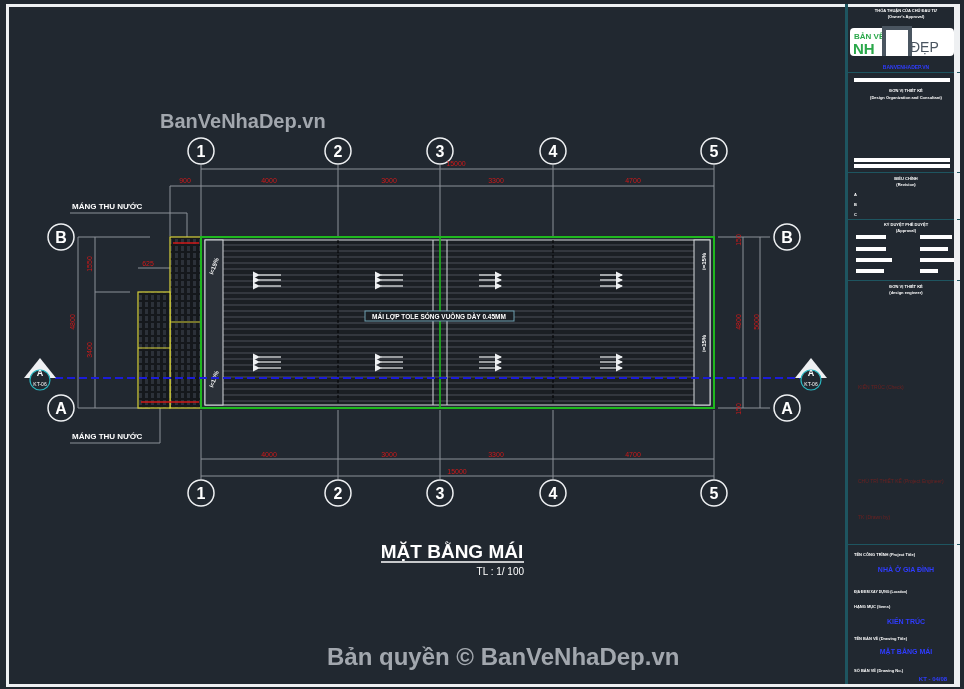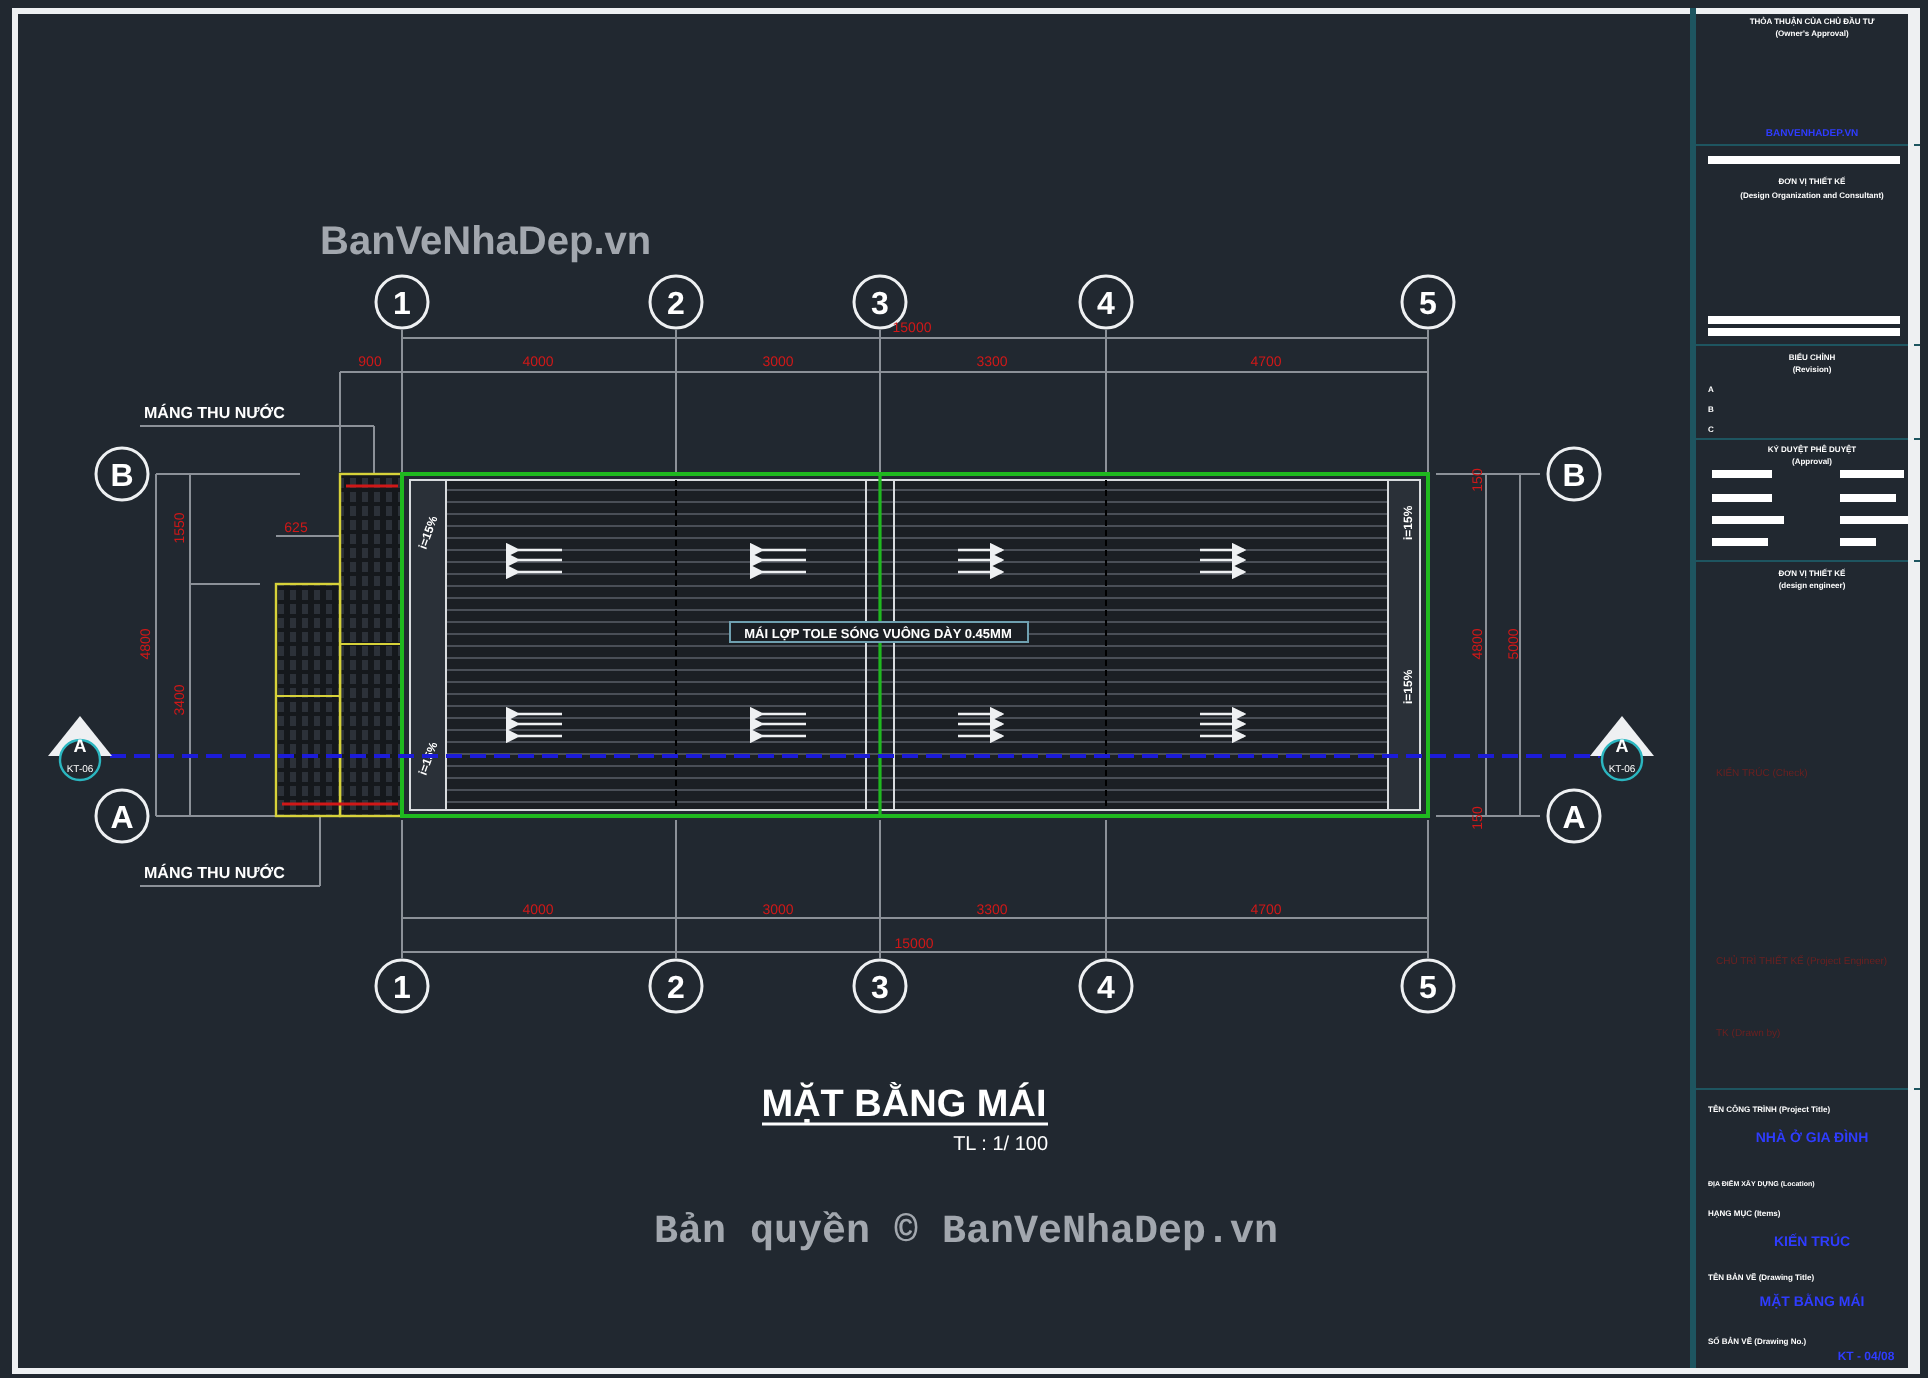--- a/index.html
+++ b/index.html
@@ -13,21 +13,21 @@
   .tb-blue{position:absolute;left:6px;right:2px;font-size:7px;color:#2f3cff;text-align:center;font-weight:bold;}
   .tb-red{position:absolute;left:10px;font-size:5px;color:#6b2020;white-space:nowrap;}
   .wm{position:absolute;color:#b9bec4;font-weight:bold;opacity:.85;white-space:nowrap;}
 </style>
 </head>
 <body>
 
 <div class="frame" style="left:6px;top:4px;width:948px;height:677px;"></div>
 
 <div class="wm" style="left:160px;top:110px;font-size:20px;">BanVeNhaDep.vn</div>
-<div class="wm" style="left:327px;top:605px;font-size:20px;font-family:Liberation Mono, monospace;">Bản quyền © BanVeNhaDep.vn</div>
+<div class="wm" style="left:327px;top:643px;font-size:24px;">Bản quyền © BanVeNhaDep.vn</div>
 
 <svg class="abs" style="left:0;top:0" width="845" height="689" viewBox="0 0 845 689">
   <defs>
     <pattern id="ribs" width="10" height="6" patternUnits="userSpaceOnUse">
       <rect width="10" height="6" fill="#1b1f24"></rect>
       <line x1="0" y1="5" x2="10" y2="5" stroke="#4a4f57" stroke-width="1"></line>
     </pattern>
     <pattern id="tiles" width="6" height="7" patternUnits="userSpaceOnUse">
       <rect width="6" height="7" fill="#15181c"></rect>
       <rect x="1" y="1" width="3" height="5" fill="#2c3139"></rect>
@@ -211,20 +211,27 @@
   </g>
 
   <text x="452" y="558" fill="#ffffff" font-size="19" font-weight="bold" text-anchor="middle">MẶT BẰNG MÁI</text>
   <line x1="381" y1="562" x2="524" y2="562" stroke="#ffffff" stroke-width="1.5"></line>
   <text x="524" y="575" fill="#ffffff" font-size="10" text-anchor="end">TL : 1/ 100</text>
 </svg>
 
 <div class="tb">
   <div class="tb-text" style="top:4px;">THỎA THUẬN CỦA CHỦ ĐẦU TƯ</div>
   <div class="tb-text" style="top:10px;">(Owner's Approval)</div>
+  <div class="abs" style="left:0;top:18px;width:108px;height:42px;">
+    <div class="abs" style="left:2px;top:6px;width:104px;height:28px;background:#ffffff;border-radius:4px;"></div>
+    <div class="abs" style="left:6px;top:10px;font-size:8px;color:#2aa84a;font-weight:bold;">BẢN VẼ</div>
+    <div class="abs" style="left:5px;top:18px;font-size:15px;color:#2aa84a;font-weight:bold;">NH</div>
+    <div class="abs" style="left:34px;top:4px;width:22px;height:26px;border:4px solid #4a5560;border-bottom:none;transform:none;"></div>
+    <div class="abs" style="left:62px;top:17px;font-size:14px;color:#4a5560;">ĐẸP</div>
+  </div>
   <div class="tb-blue" style="top:60px;font-size:5px;">BANVENHADEP.VN</div>
   <div class="tb-line" style="top:68px;"></div>
   <div class="abs" style="left:6px;top:74px;width:96px;height:4px;background:#ffffff;"></div>
   <div class="tb-text" style="top:84px;">ĐƠN VỊ THIẾT KẾ</div>
   <div class="tb-text" style="top:91px;">(Design Organization and Consultant)</div>
   <div class="abs" style="left:6px;top:154px;width:96px;height:4px;background:#ffffff;"></div>
   <div class="abs" style="left:6px;top:160px;width:96px;height:4px;background:#ffffff;"></div>
   <div class="tb-line" style="top:168px;"></div>
   <div class="tb-text" style="top:172px;">BIỂU CHỈNH</div>
   <div class="tb-text" style="top:178px;">(Revision)</div>

